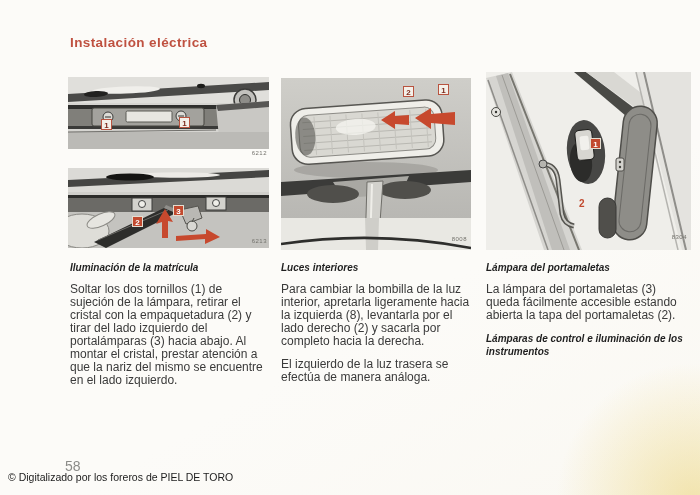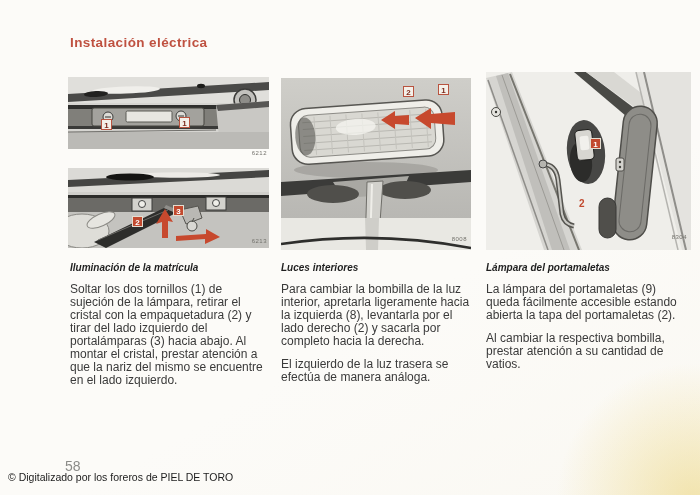--- a/index.html
+++ b/index.html
@@ -189,20 +189,20 @@
   </div>
 
   <div class="text-col" style="left:281px;width:196px;">
     <h2>Luces interiores</h2>
     <p>Para cambiar la bombilla de la luz interior, apretarla ligeramente hacia la izquierda (8), levantarla por el lado derecho (2) y sacarla por completo hacia la derecha.</p>
     <p>El izquierdo de la luz trasera se efectúa de manera análoga.</p>
   </div>
 
   <div class="text-col" style="left:486px;width:202px;">
     <h2>Lámpara del portamaletas</h2>
-    <p>La lámpara del portamaletas (9) queda fácilmente accesible estando abierta la tapa del portamaletas (2).</p>
-    <p>Al cambiar la respectiva bombilla, prestar atención a su cantidad de vatios.</p>
+    <p>La lámpara del portamaletas (3) queda fácilmente accesible estando abierta la tapa del portamaletas (2).</p>
+    <h2>Lámparas de control e iluminación de los instrumentos</h2>
   </div>
 
   <span class="page-number">58</span>
   <div class="copyright">© Digitalizado por los foreros de PIEL DE TORO</div>
 
 </div>
 
 </body></html>

